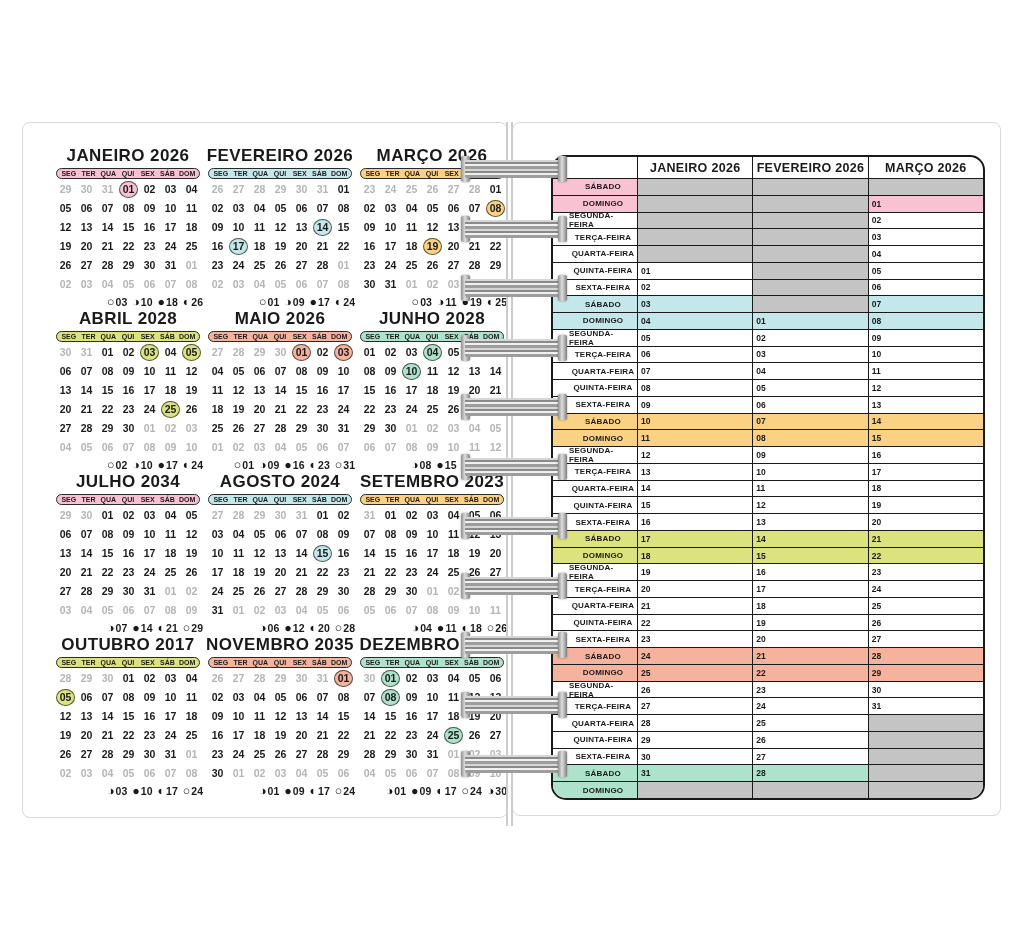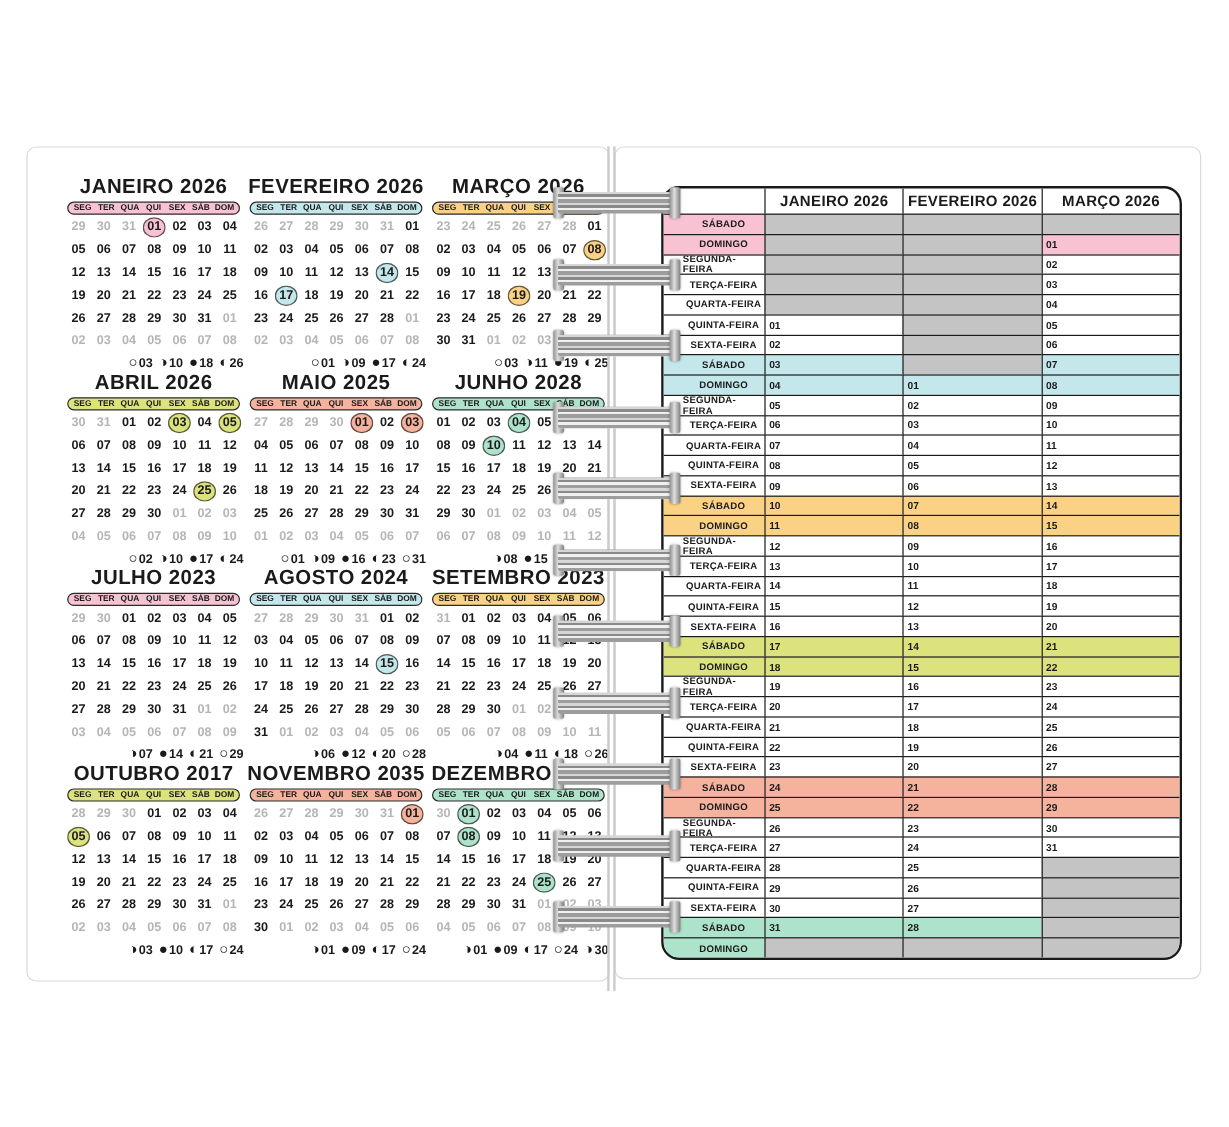--- a/index.html
+++ b/index.html
@@ -272,21 +272,21 @@
         <span class="day dim">05</span>
       </div>
       <div class="moon-row">
         <span><span class="moon-glyph">○</span><span>03</span></span>
         <span><span class="moon-glyph">◑</span><span>11</span></span>
         <span><span class="moon-glyph">●</span><span>19</span></span>
         <span><span class="moon-glyph">◐</span><span>25</span></span>
       </div>
     </div>
     <div class="mini-cal">
-      <div class="cal-title">ABRIL 2026</div>
+      <div class="cal-title">ABRIL 2028</div>
       <div class="weekday-pill" style="background: rgb(220, 226, 124);">
         <span>SEG</span>
         <span>TER</span>
         <span>QUA</span>
         <span>QUI</span>
         <span>SEX</span>
         <span>SÁB</span>
         <span>DOM</span>
       </div>
       <div class="day-grid">
@@ -334,21 +334,21 @@
         <span class="day dim">10</span>
       </div>
       <div class="moon-row">
         <span><span class="moon-glyph">○</span><span>02</span></span>
         <span><span class="moon-glyph">◑</span><span>10</span></span>
         <span><span class="moon-glyph">●</span><span>17</span></span>
         <span><span class="moon-glyph">◐</span><span>24</span></span>
       </div>
     </div>
     <div class="mini-cal">
-      <div class="cal-title">MAIO 2025</div>
+      <div class="cal-title">MAIO 2026</div>
       <div class="weekday-pill" style="background: rgb(245, 178, 157);">
         <span>SEG</span>
         <span>TER</span>
         <span>QUA</span>
         <span>QUI</span>
         <span>SEX</span>
         <span>SÁB</span>
         <span>DOM</span>
       </div>
       <div class="day-grid">
@@ -459,21 +459,21 @@
         <span class="day dim">12</span>
       </div>
       <div class="moon-row">
         <span><span class="moon-glyph">◑</span><span>08</span></span>
         <span><span class="moon-glyph">●</span><span>15</span></span>
         <span><span class="moon-glyph">◐</span><span>21</span></span>
         <span><span class="moon-glyph">○</span><span>30</span></span>
       </div>
     </div>
     <div class="mini-cal">
-      <div class="cal-title">JULHO 2023</div>
+      <div class="cal-title">JULHO 2034</div>
       <div class="weekday-pill" style="background: rgb(249, 194, 211);">
         <span>SEG</span>
         <span>TER</span>
         <span>QUA</span>
         <span>QUI</span>
         <span>SEX</span>
         <span>SÁB</span>
         <span>DOM</span>
       </div>
       <div class="day-grid">

